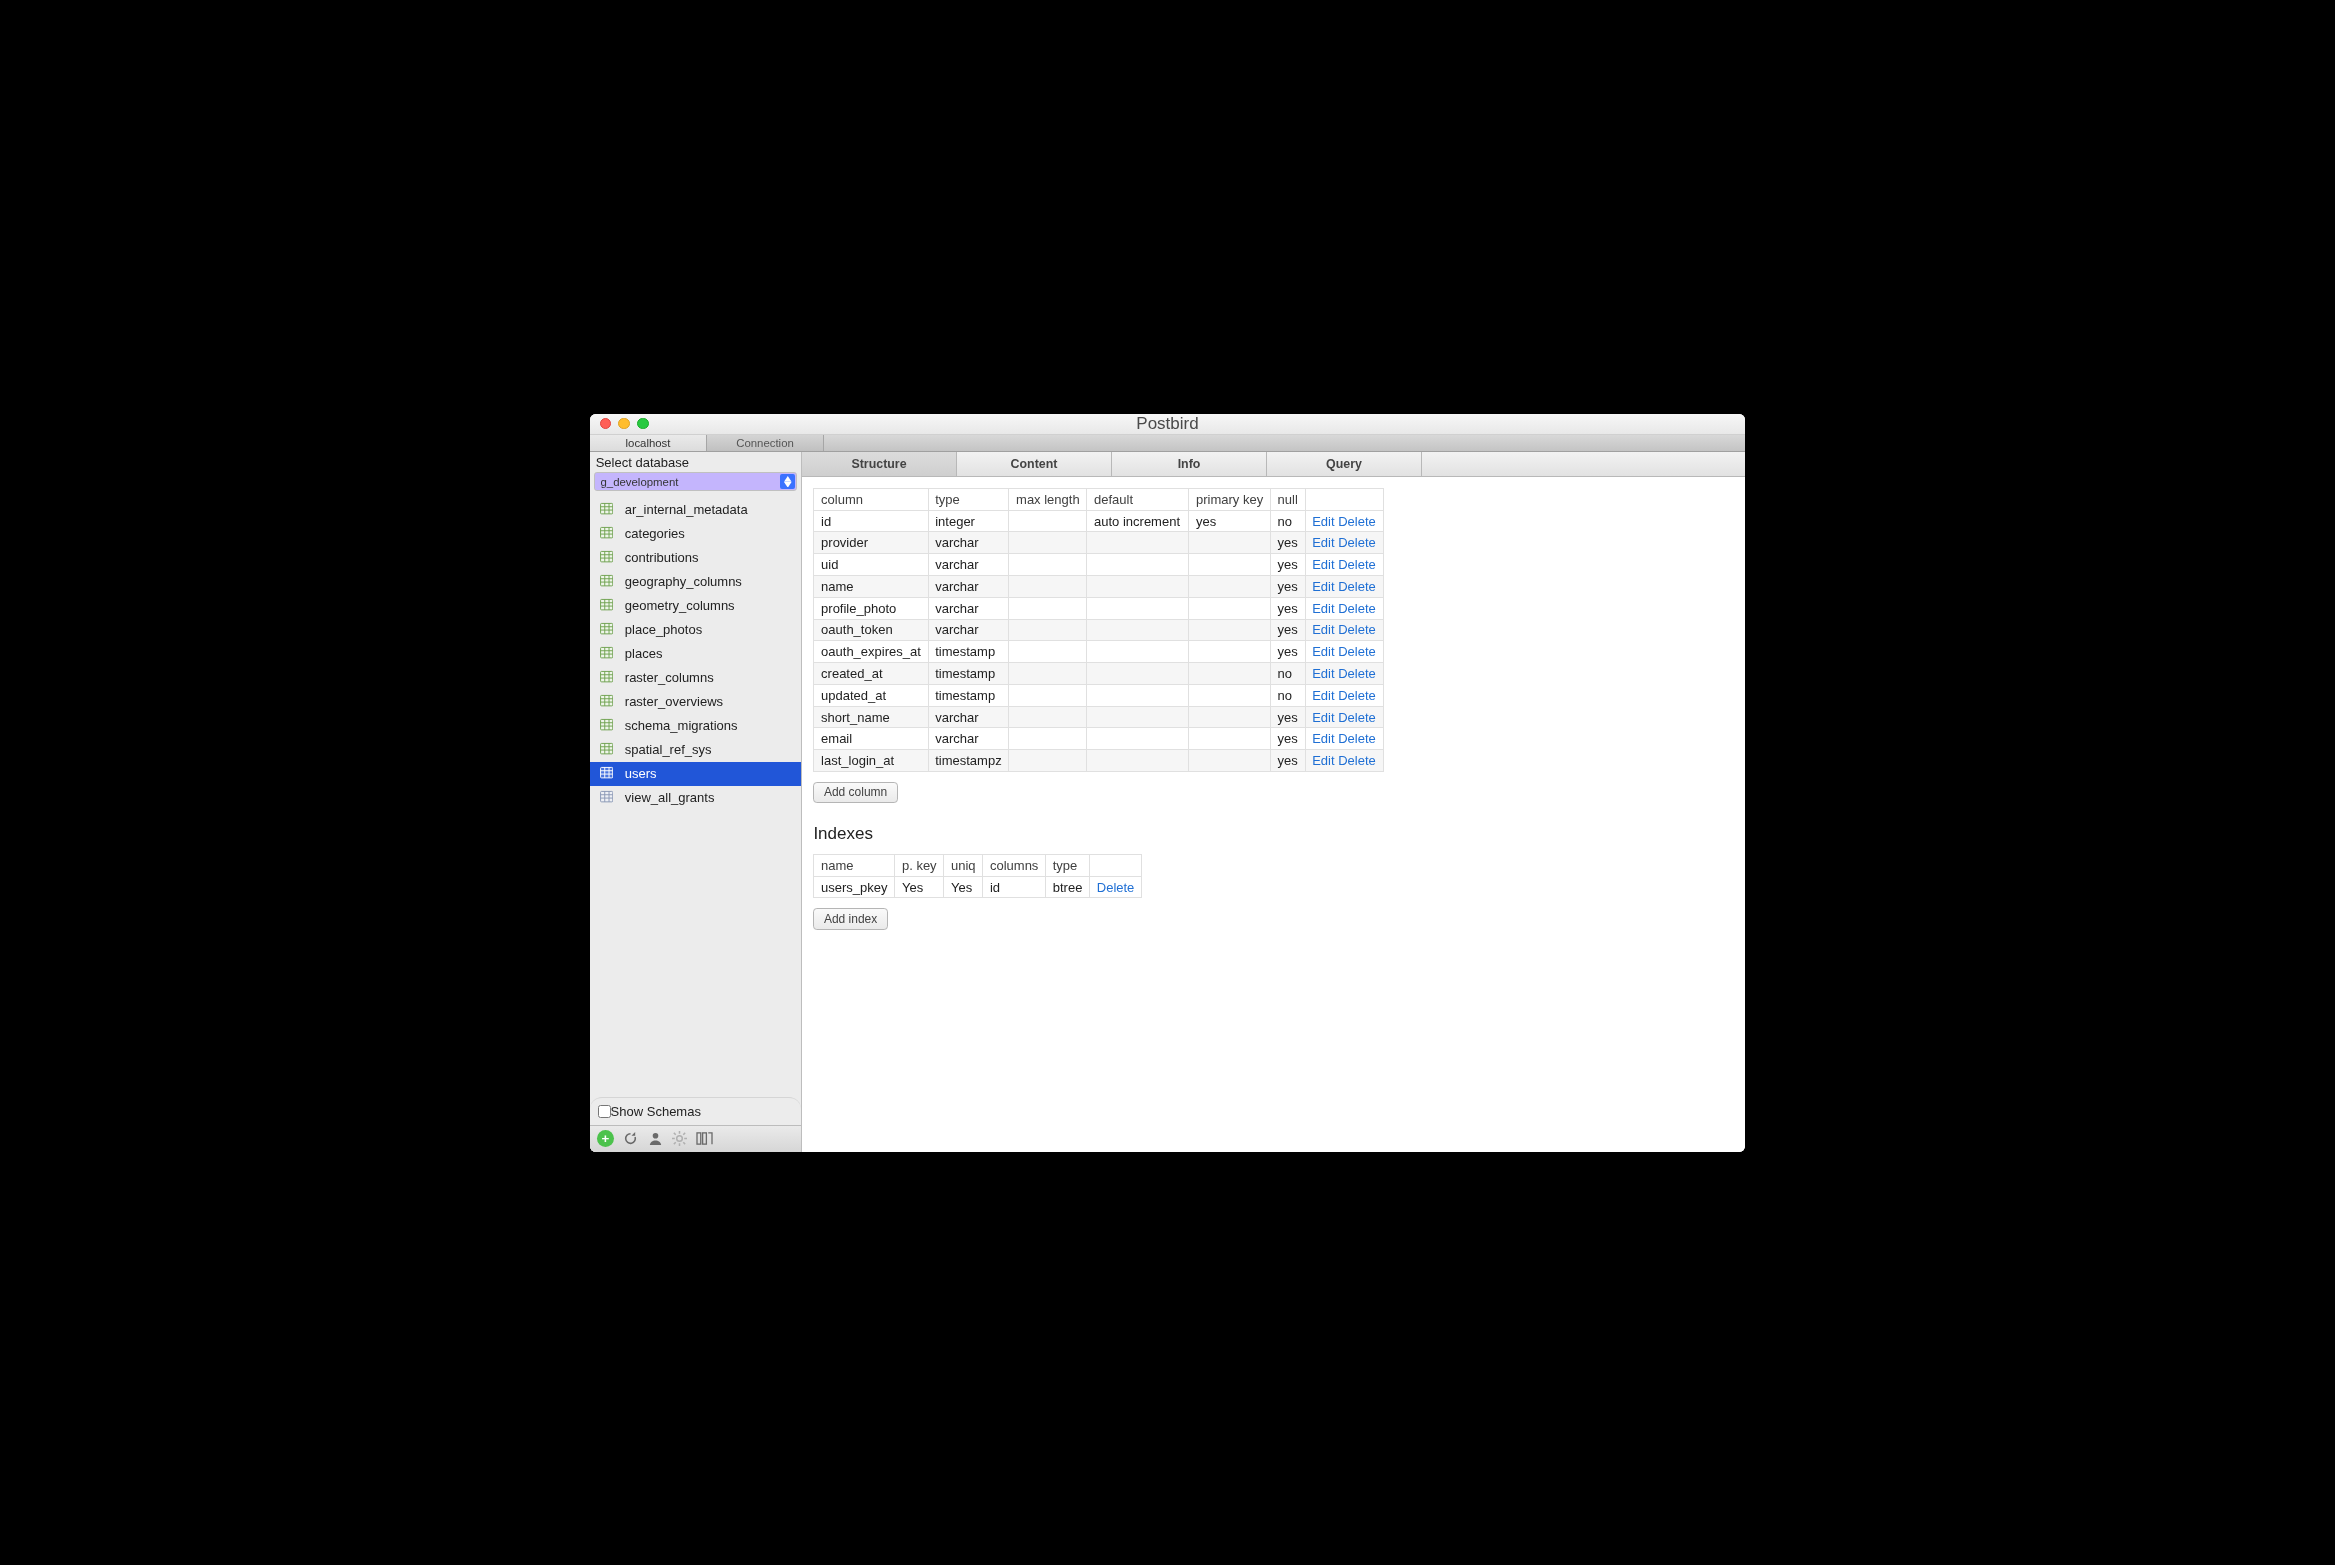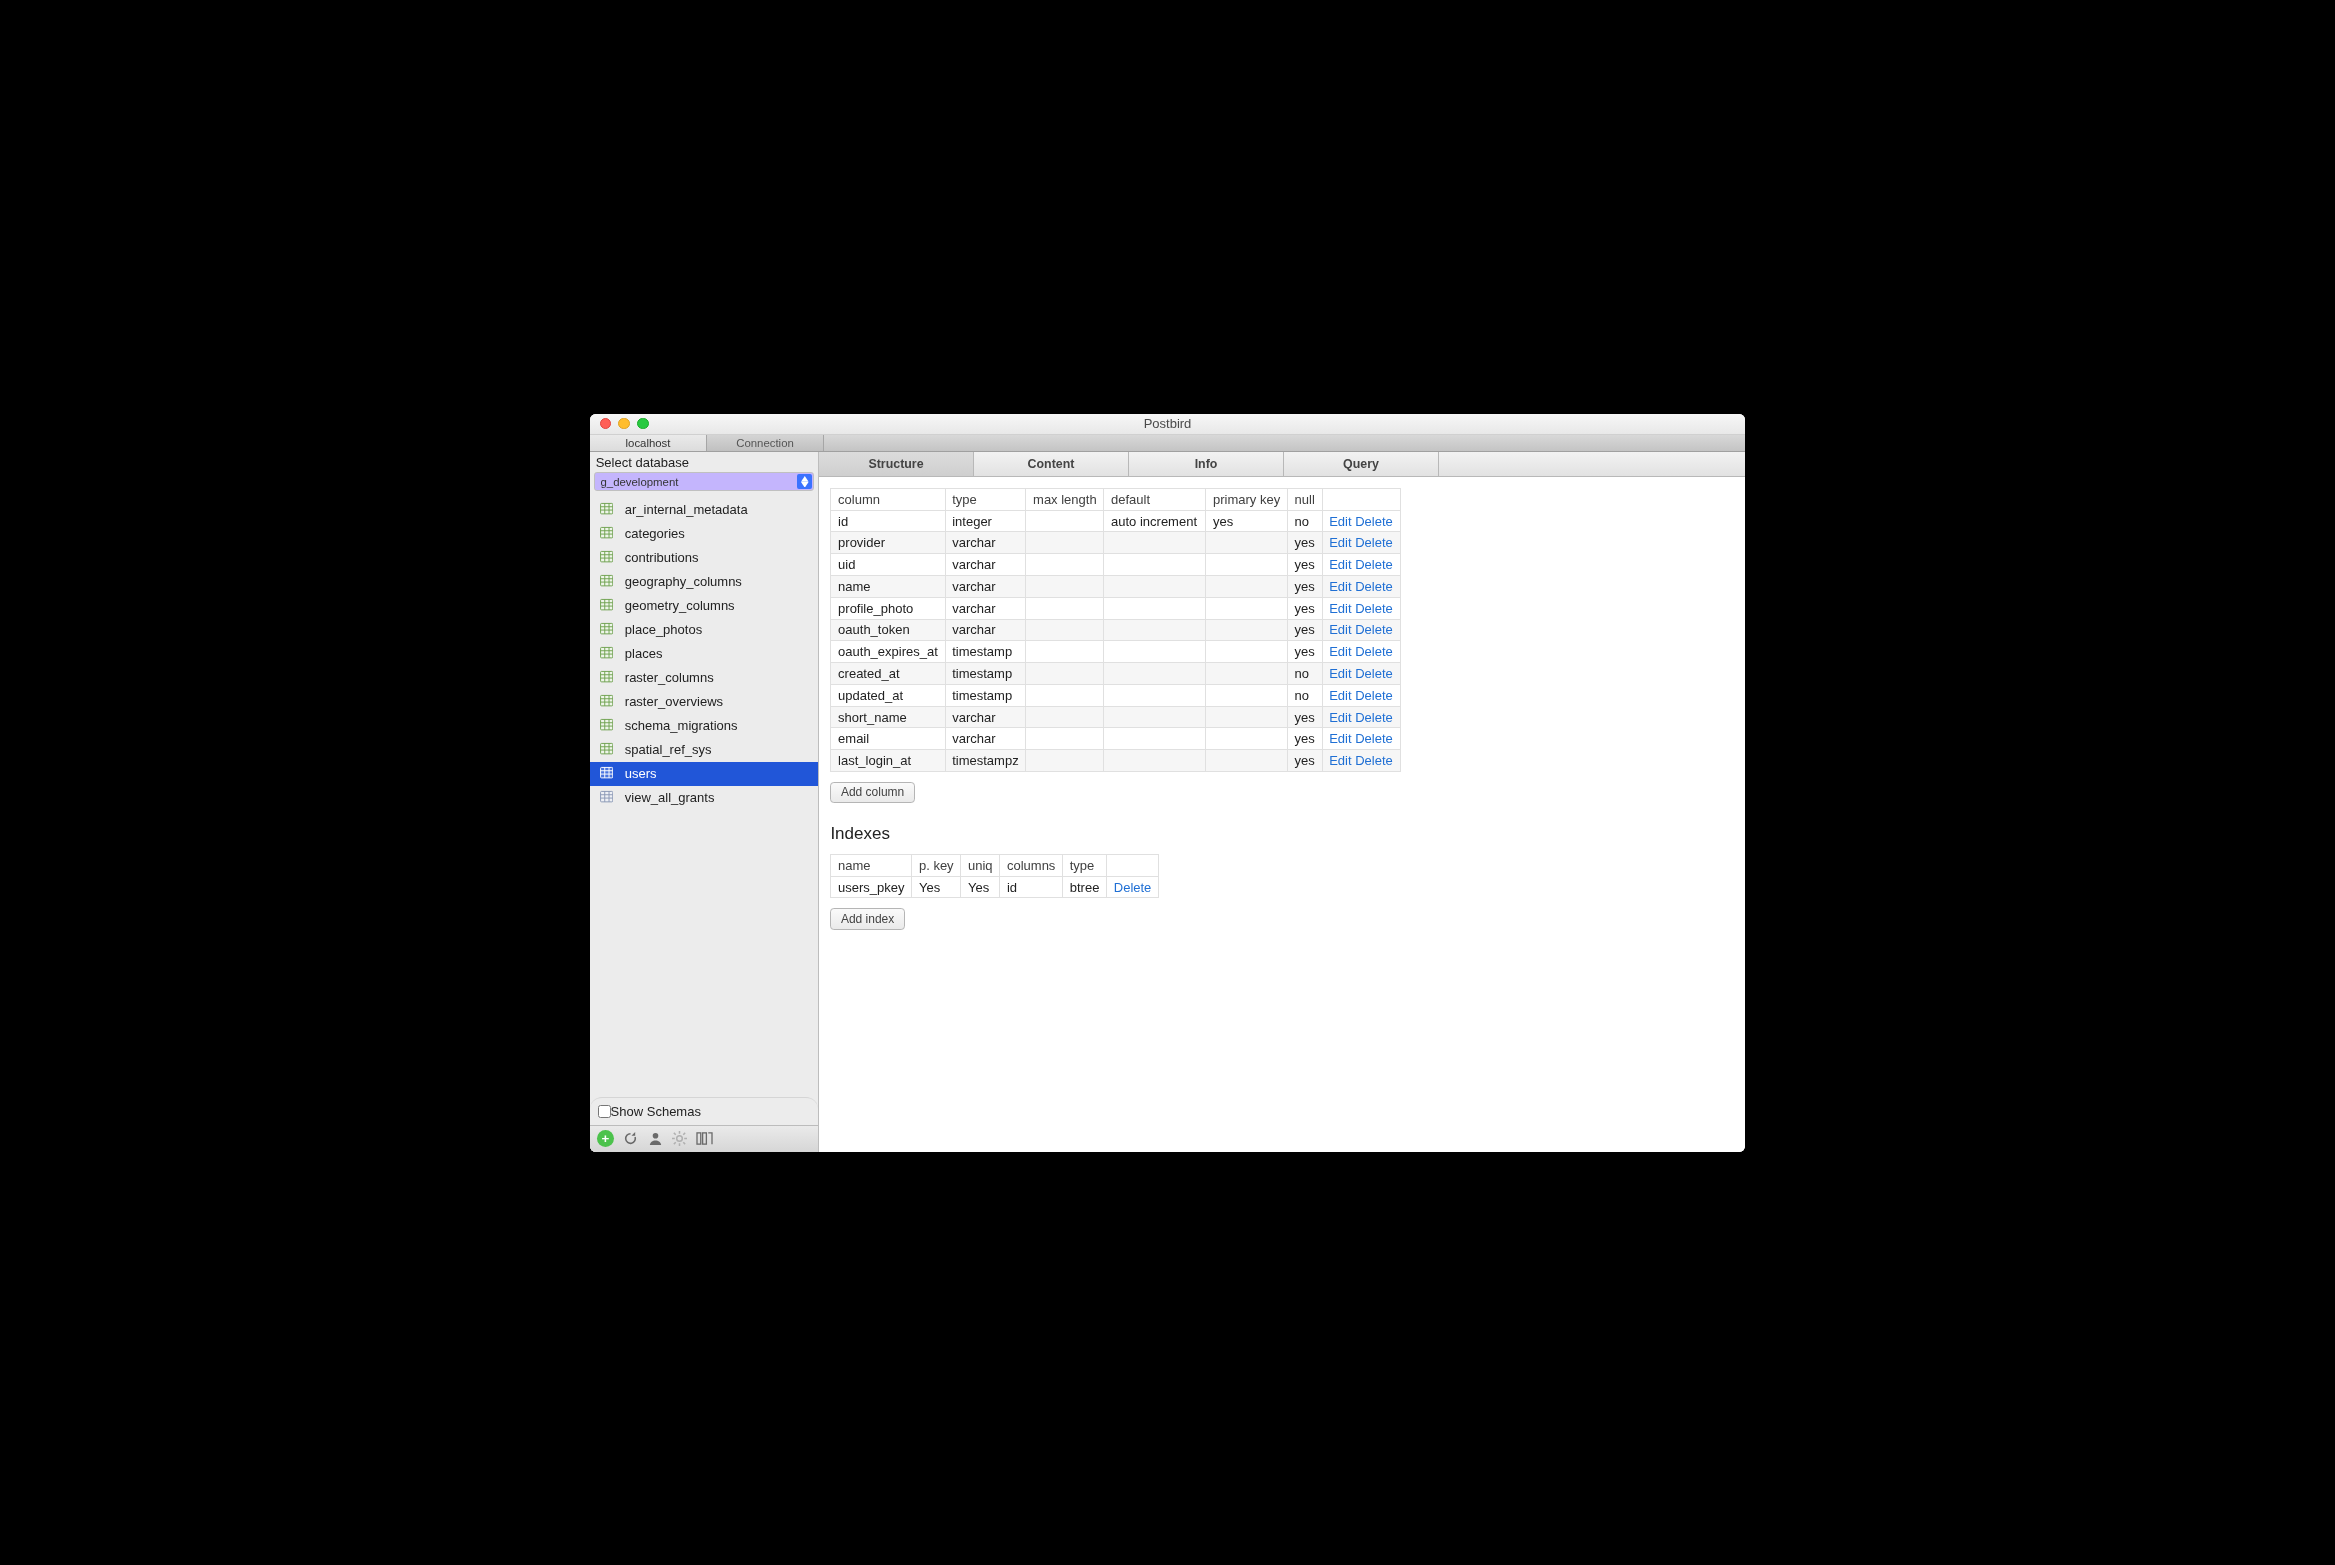--- a/index.html
+++ b/index.html
@@ -31,21 +31,21 @@
     position:relative;
     border-bottom:1px solid #d0d0d0;
   }
   .dots { display:flex; gap:7.6px; padding-left:9.5px; }
   .dot { width:11.4px; height:11.4px; border-radius:50%; }
   .dot.red{background:#ff5f57;border:1px solid #e0443e;}
   .dot.yellow{background:#ffbd2e;border:1px solid #dea123;}
   .dot.green{background:#28c940;border:1px solid #1aab29;}
   .titlebar-title{
     position:absolute; left:0; right:0; text-align:center;
-    font-size:13px; color:#4a4a4a;
+    font-size:17px; color:#4a4a4a;
   }
   .tabs-row{
     height:17px;
     background:linear-gradient(#d8d8d8,#c4c4c4);
     display:flex;
     border-bottom:1px solid #a0a0a0;
   }
   .conn-tab{
     width:117px;
     height:100%;
@@ -60,21 +60,21 @@
   .conn-tab.active{
     background:linear-gradient(#eaeaea,#dcdcdc);
     color:#333;
   }
   .main{
     flex:1;
     display:flex;
     overflow:hidden;
   }
   .sidebar{
-    width:229px;
+    width:212px;
     background:#ececec;
     border-right:1px solid #bdbdbd;
     display:flex;
     flex-direction:column;
   }
   .db-select-label{
     padding:3.8px 5.7px 1.9px 5.7px;
     font-size:13px;
     color:#222;
     background:#ececec;

